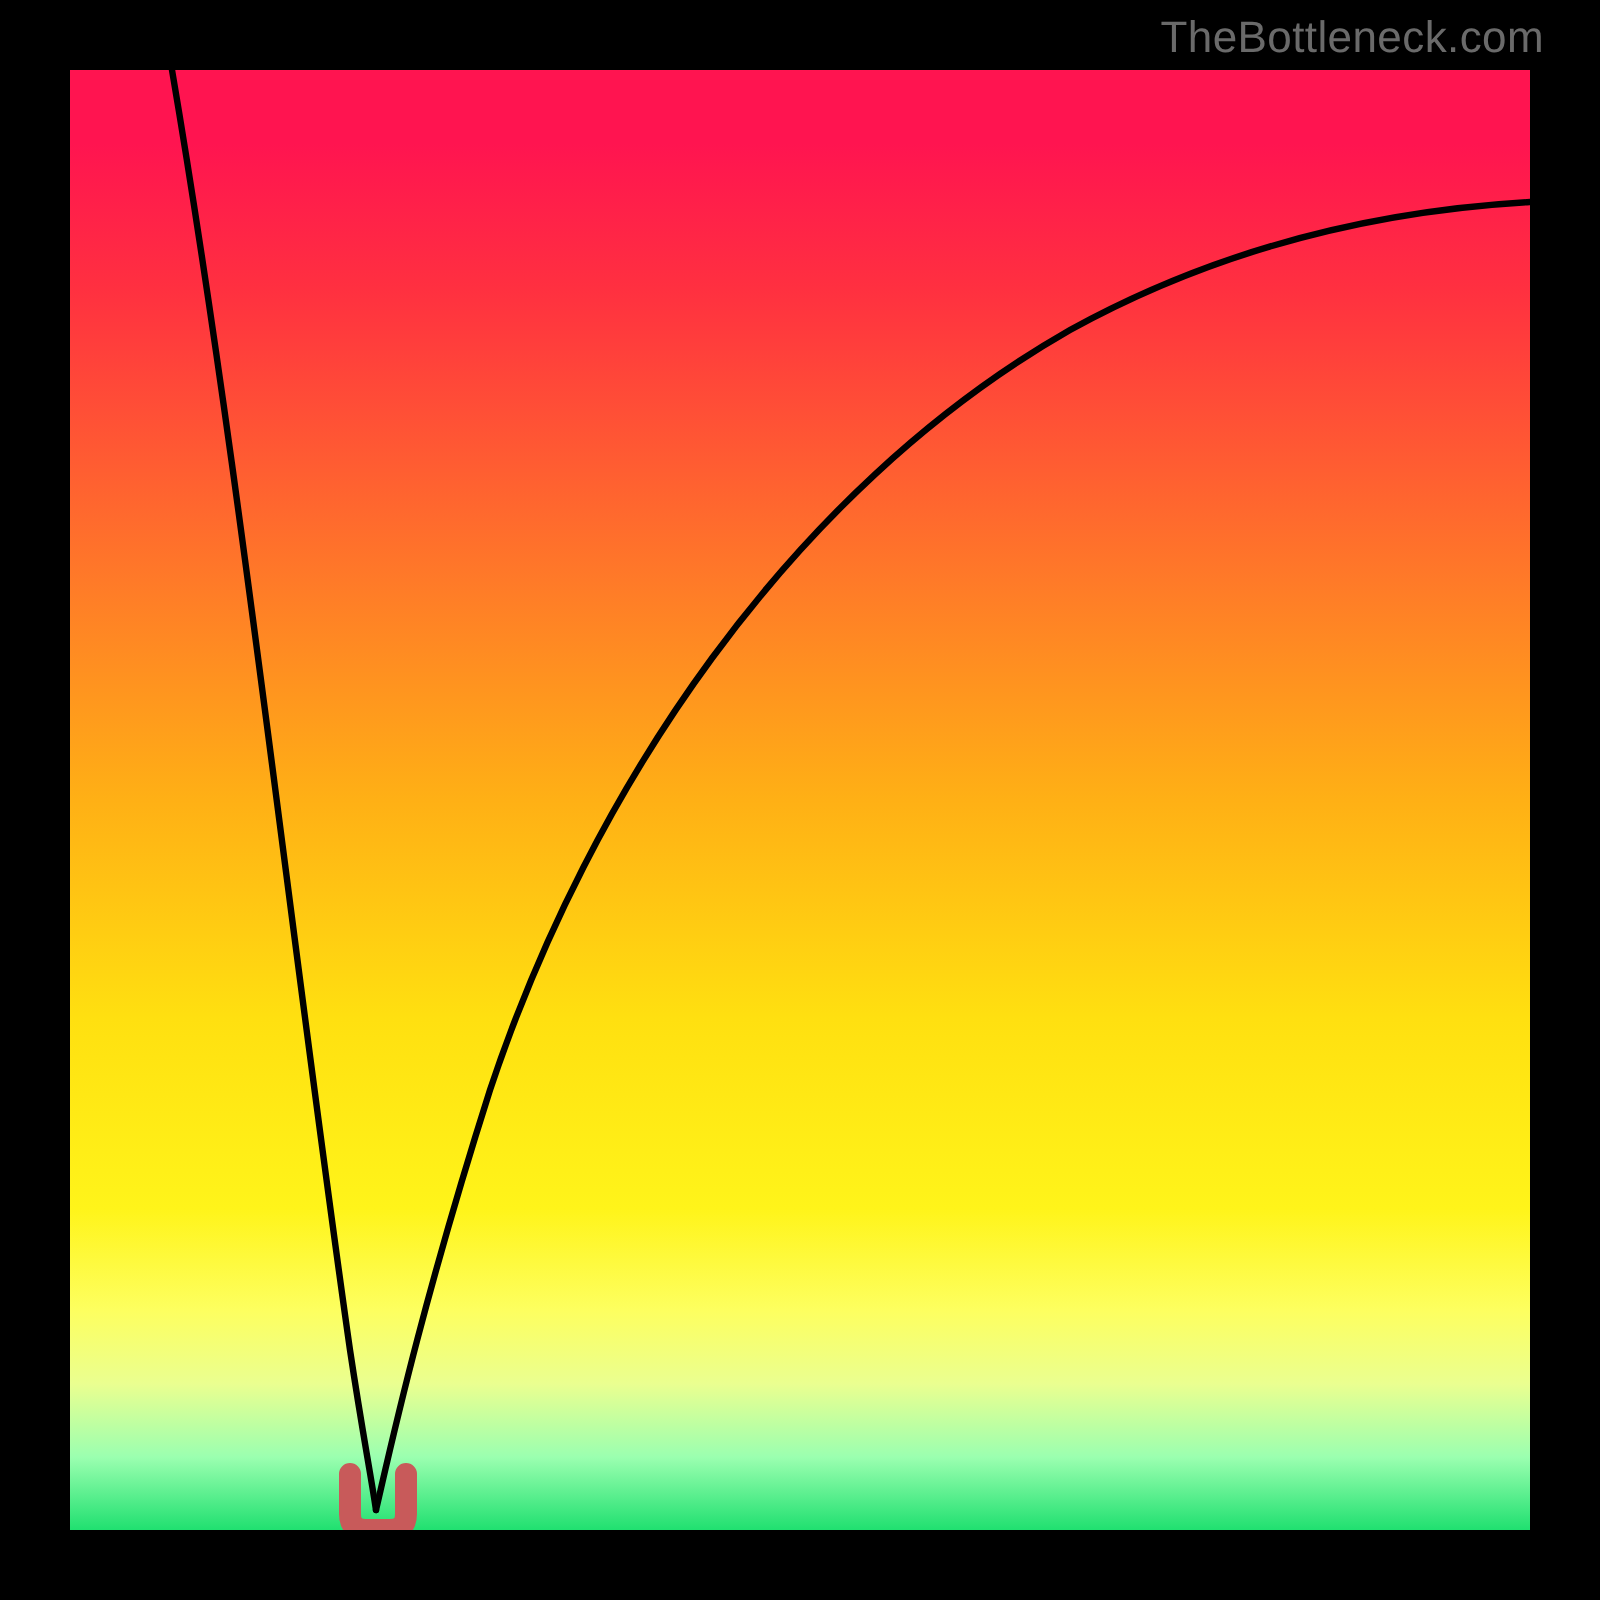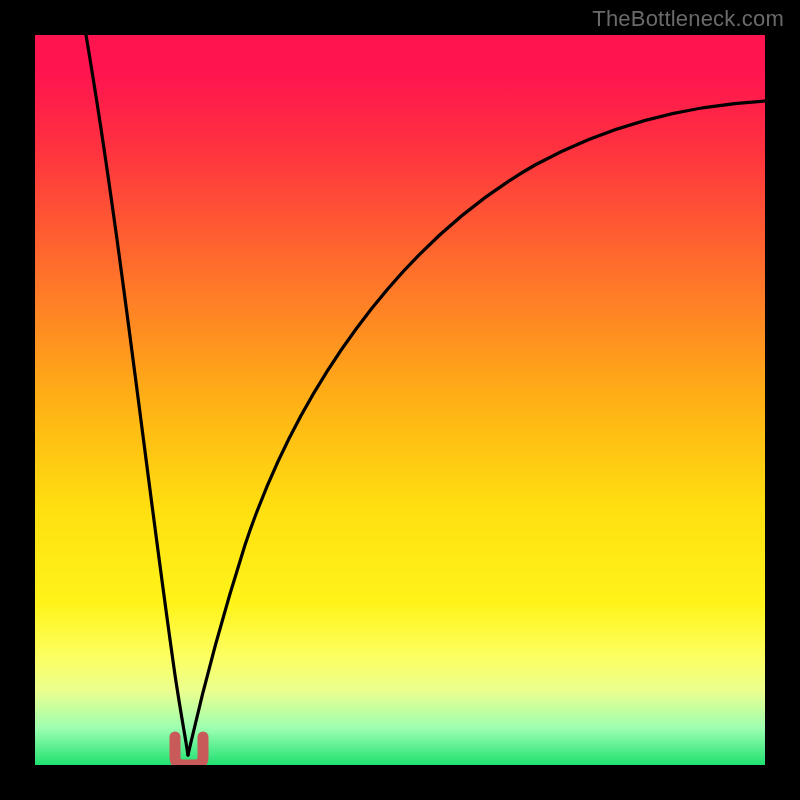--- a/index.html
+++ b/index.html
@@ -43,21 +43,21 @@
   svg.curves {
     position: absolute;
     left: 0;
     top: 0;
     width: 730px;
     height: 730px;
   }
   .watermark {
     position: absolute;
     top: 6px;
-    right: 16px;
+    right: 28px;
     color: #6a6a6a;
     font-size: 22px;
     letter-spacing: 0.2px;
     user-select: none;
   }
 </style>
 </head>
 <body>
 
 <div class="frame">

